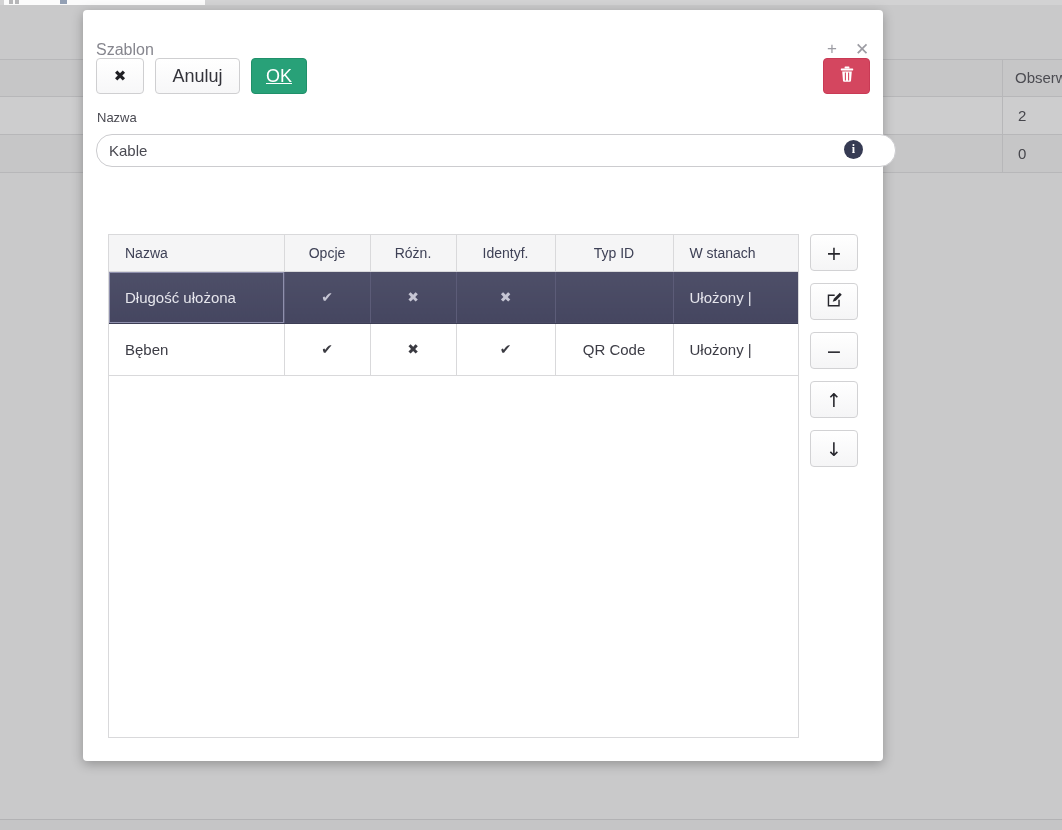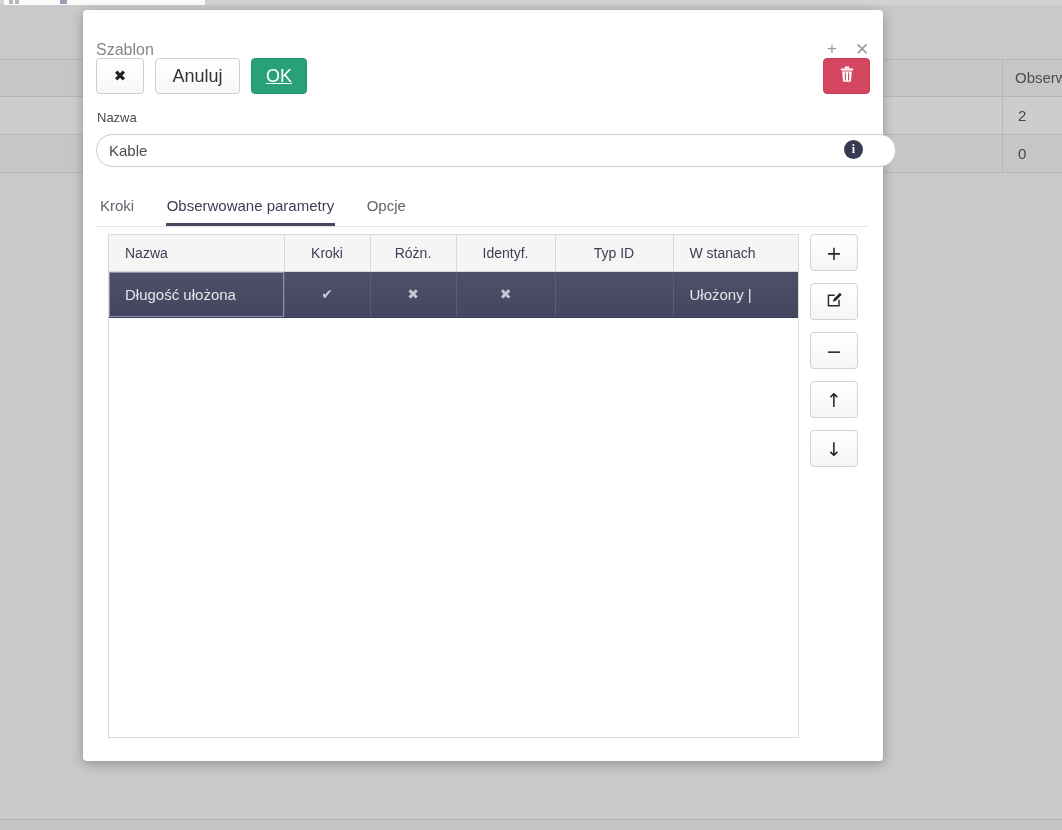--- a/index.html
+++ b/index.html
@@ -53,21 +53,21 @@
 
   .tbl-wrap { position:absolute; top:224px; left:25px; width:691px; height:504px;
               border:1px solid #d9d9db; background:#ffffff; overflow:hidden; }
   table { border-collapse:collapse; width:689px; table-layout:fixed; }
   th, td { border-right:1px solid #d9d9db; overflow:hidden; white-space:nowrap; }
   th:last-child, td:last-child { border-right:none; }
   thead th { height:36px; background:#f5f5f6; border-bottom:1px solid #d9d9db;
              font-weight:400; font-size:14px; color:#3e4156; }
   th.c0, td.c0, th.c5, td.c5 { text-align:left; padding-left:16px; }
   th.c1, td.c1, th.c2, td.c2, th.c3, td.c3, th.c4, td.c4 { text-align:center; }
-  tbody td { height:46px; border-bottom:1px solid #d9d9db; font-size:15px; color:#3c3c45; }
+  tbody td { height:52px; border-bottom:1px solid #d9d9db; font-size:15px; color:#3c3c45; }
   tbody td.c1, tbody td.c2, tbody td.c3 { font-family:"DejaVu Sans",sans-serif; font-size:14px; color:#3b3b42; }
   tr.selected td { background:linear-gradient(#4e4f68,#454660); color:#e5e5ec;
                    border-right-color:#5c5c78; border-bottom-color:#3d3e55; }
   tr.selected td.c1, tr.selected td.c2, tr.selected td.c3 { color:#c6c6d4; }
   tr.selected td.c0 { box-shadow:inset 0 0 0 1px #8f90ad; }
 
   .side-col { position:absolute; top:224px; left:727px; width:48px; display:flex;
               flex-direction:column; gap:12px; }
   .side-btn { width:48px; height:37px; border:1px solid #d2d2d4; border-radius:4px;
               background:linear-gradient(#ffffff,#f5f5f6); display:flex;
@@ -120,53 +120,56 @@
           <line x1="8.6" y1="6.6" x2="8.6" y2="14.4" stroke="#d4465f" stroke-width="1.1"></line>
         </svg>
       </span>
     </button>
   </div>
 
   <div class="field-label">Nazwa</div>
   <input class="name-input" type="text" value="Kable" style="">
   <div class="info-badge">i</div>
 
-  <div class="tabs">
-    <span class="tab">Kroki</span>
-    <span class="tab active">Obserwowane parametry</span>
-    <span class="tab">Opcje</span>
-  </div>
 
   <div class="tbl-wrap">
     <table>
       <colgroup>
         <col style="width:175px">
           <col style="width:86px">
           <col style="width:86px">
         <col style="width:99px">
           <col style="width:118px">
           <col style="width:125px">
       </colgroup>
       <thead>
         <tr>
           <th class="c0">Nazwa</th>
-          <th class="c1">Kroki</th>
+          <th class="c1">Opcje</th>
           <th class="c2">Różn.</th>
           <th class="c3">Identyf.</th>
           <th class="c4">Typ ID</th>
           <th class="c5">W stanach</th>
         </tr>
       </thead>
       <tbody>
           <tr class="selected">
             <td class="c0">Długość ułożona</td>
             <td class="c1">✔</td>
             <td class="c2">✖</td>
             <td class="c3">✖</td>
             <td class="c4"></td>
+            <td class="c5">Ułożony |</td>
+          </tr>
+          <tr>
+            <td class="c0">Bęben</td>
+            <td class="c1">✔</td>
+            <td class="c2">✖</td>
+            <td class="c3">✔</td>
+            <td class="c4">QR Code</td>
             <td class="c5">Ułożony |</td>
           </tr>
         </tbody>
     </table>
   </div>
 
   <div class="side-col">
     <button class="side-btn glyph">+</button>
     <button class="side-btn">
       <span>

